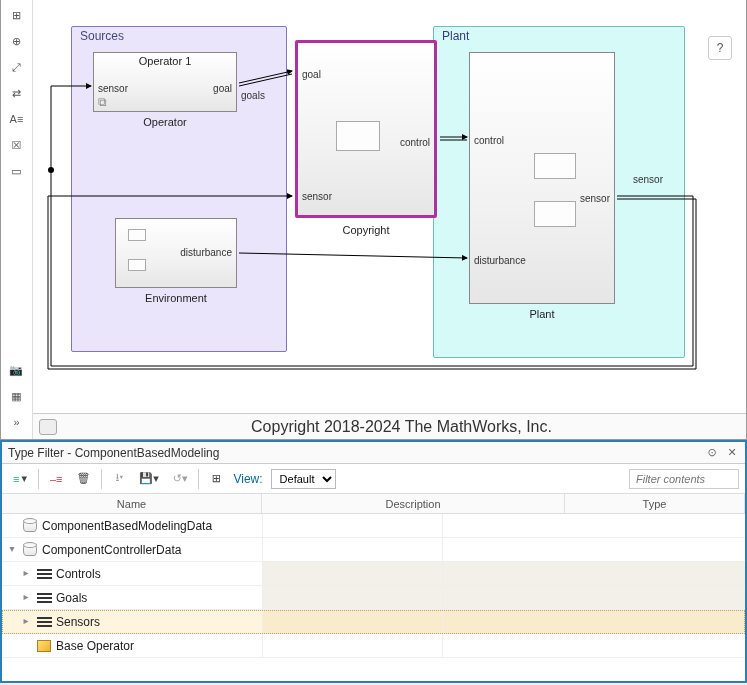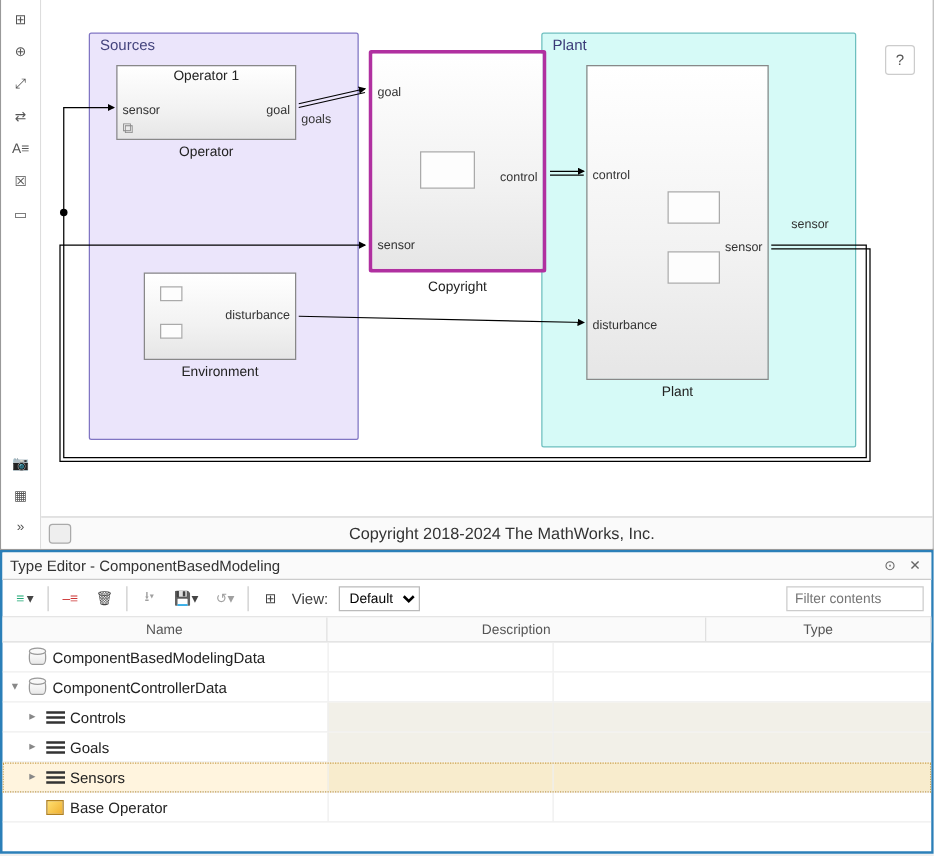--- a/index.html
+++ b/index.html
@@ -177,21 +177,21 @@
     border-top:1px solid #ccc;
     padding: 0 6px;
     gap:6px;
     background:#fafafa;
   }
   .footer-icon {
     width: 18px; height: 16px;
     border:1px solid #aaa; border-radius:3px;
     background:#eee;
   }
-  .copyright { flex:1; text-align:center; color:#333; font-size:13px; }
+  .copyright { flex:1; text-align:center; color:#333; font-size:16px; }
 
   
   .type-panel {
     border: 2px solid #2b7fb8;
     border-top: 2px solid #2b7fb8;
     height: 243px;
     background: #fff;
     display:flex; flex-direction:column;
   }
   .type-title {
@@ -217,36 +217,37 @@
     height: 22px; min-width:22px;
     padding: 0 4px;
     display:flex; align-items:center; justify-content:center;
     border: 1px solid transparent;
     border-radius:2px;
     cursor:pointer;
     color:#444;
   }
   .tb-dd { display:flex; align-items:center; gap:2px; }
   .tb-sep { width:1px; height:20px; background:#ccc; margin:0 2px;}
-  .view-label { font-size:12px; color:#404040; margin: 0 4px 0 2px;}
+  .view-label { font-size:12px; color:#0369a1; margin: 0 4px 0 2px;}
   .view-select {
     height: 20px;
     border:1px solid #bbb;
     font-size:11px;
     padding: 0 4px;
     background:#fff;
   }
   .filter-input {
     margin-left:auto;
     height: 20px;
     border:1px solid #ccc;
     padding: 0 6px;
     font-size:11px;
     width: 110px;
     color:#666;
+    font-style:italic;
   }
 
   .type-header-row {
     height: 20px;
     display:flex;
     border-bottom:1px solid #ddd;
     background:#fafafa;
   }
   .type-header-row .col {
     border-right:1px solid #e0e0e0;
@@ -393,21 +394,21 @@
 
     <div class="footer-bar">
       <div class="footer-icon"></div>
       <div class="copyright">Copyright 2018-2024 The MathWorks, Inc.</div>
     </div>
   </div>
 </div>
 
 <div class="type-panel">
   <div class="type-title">
-    <span class="type-title-text">Type Editor - ComponentBasedModeling</span>
+    <span class="type-title-text">Type Filter - ComponentBasedModeling</span>
     <div class="panel-btns">
       <span class="panel-btn">⊙</span>
       <span class="panel-btn">✕</span>
     </div>
   </div>
 
   <div class="type-toolbar">
     <div class="tb-btn tb-dd"><span style="color:#2a7;">≡</span>▾</div>
     <div class="tb-sep"></div>
     <div class="tb-btn">

